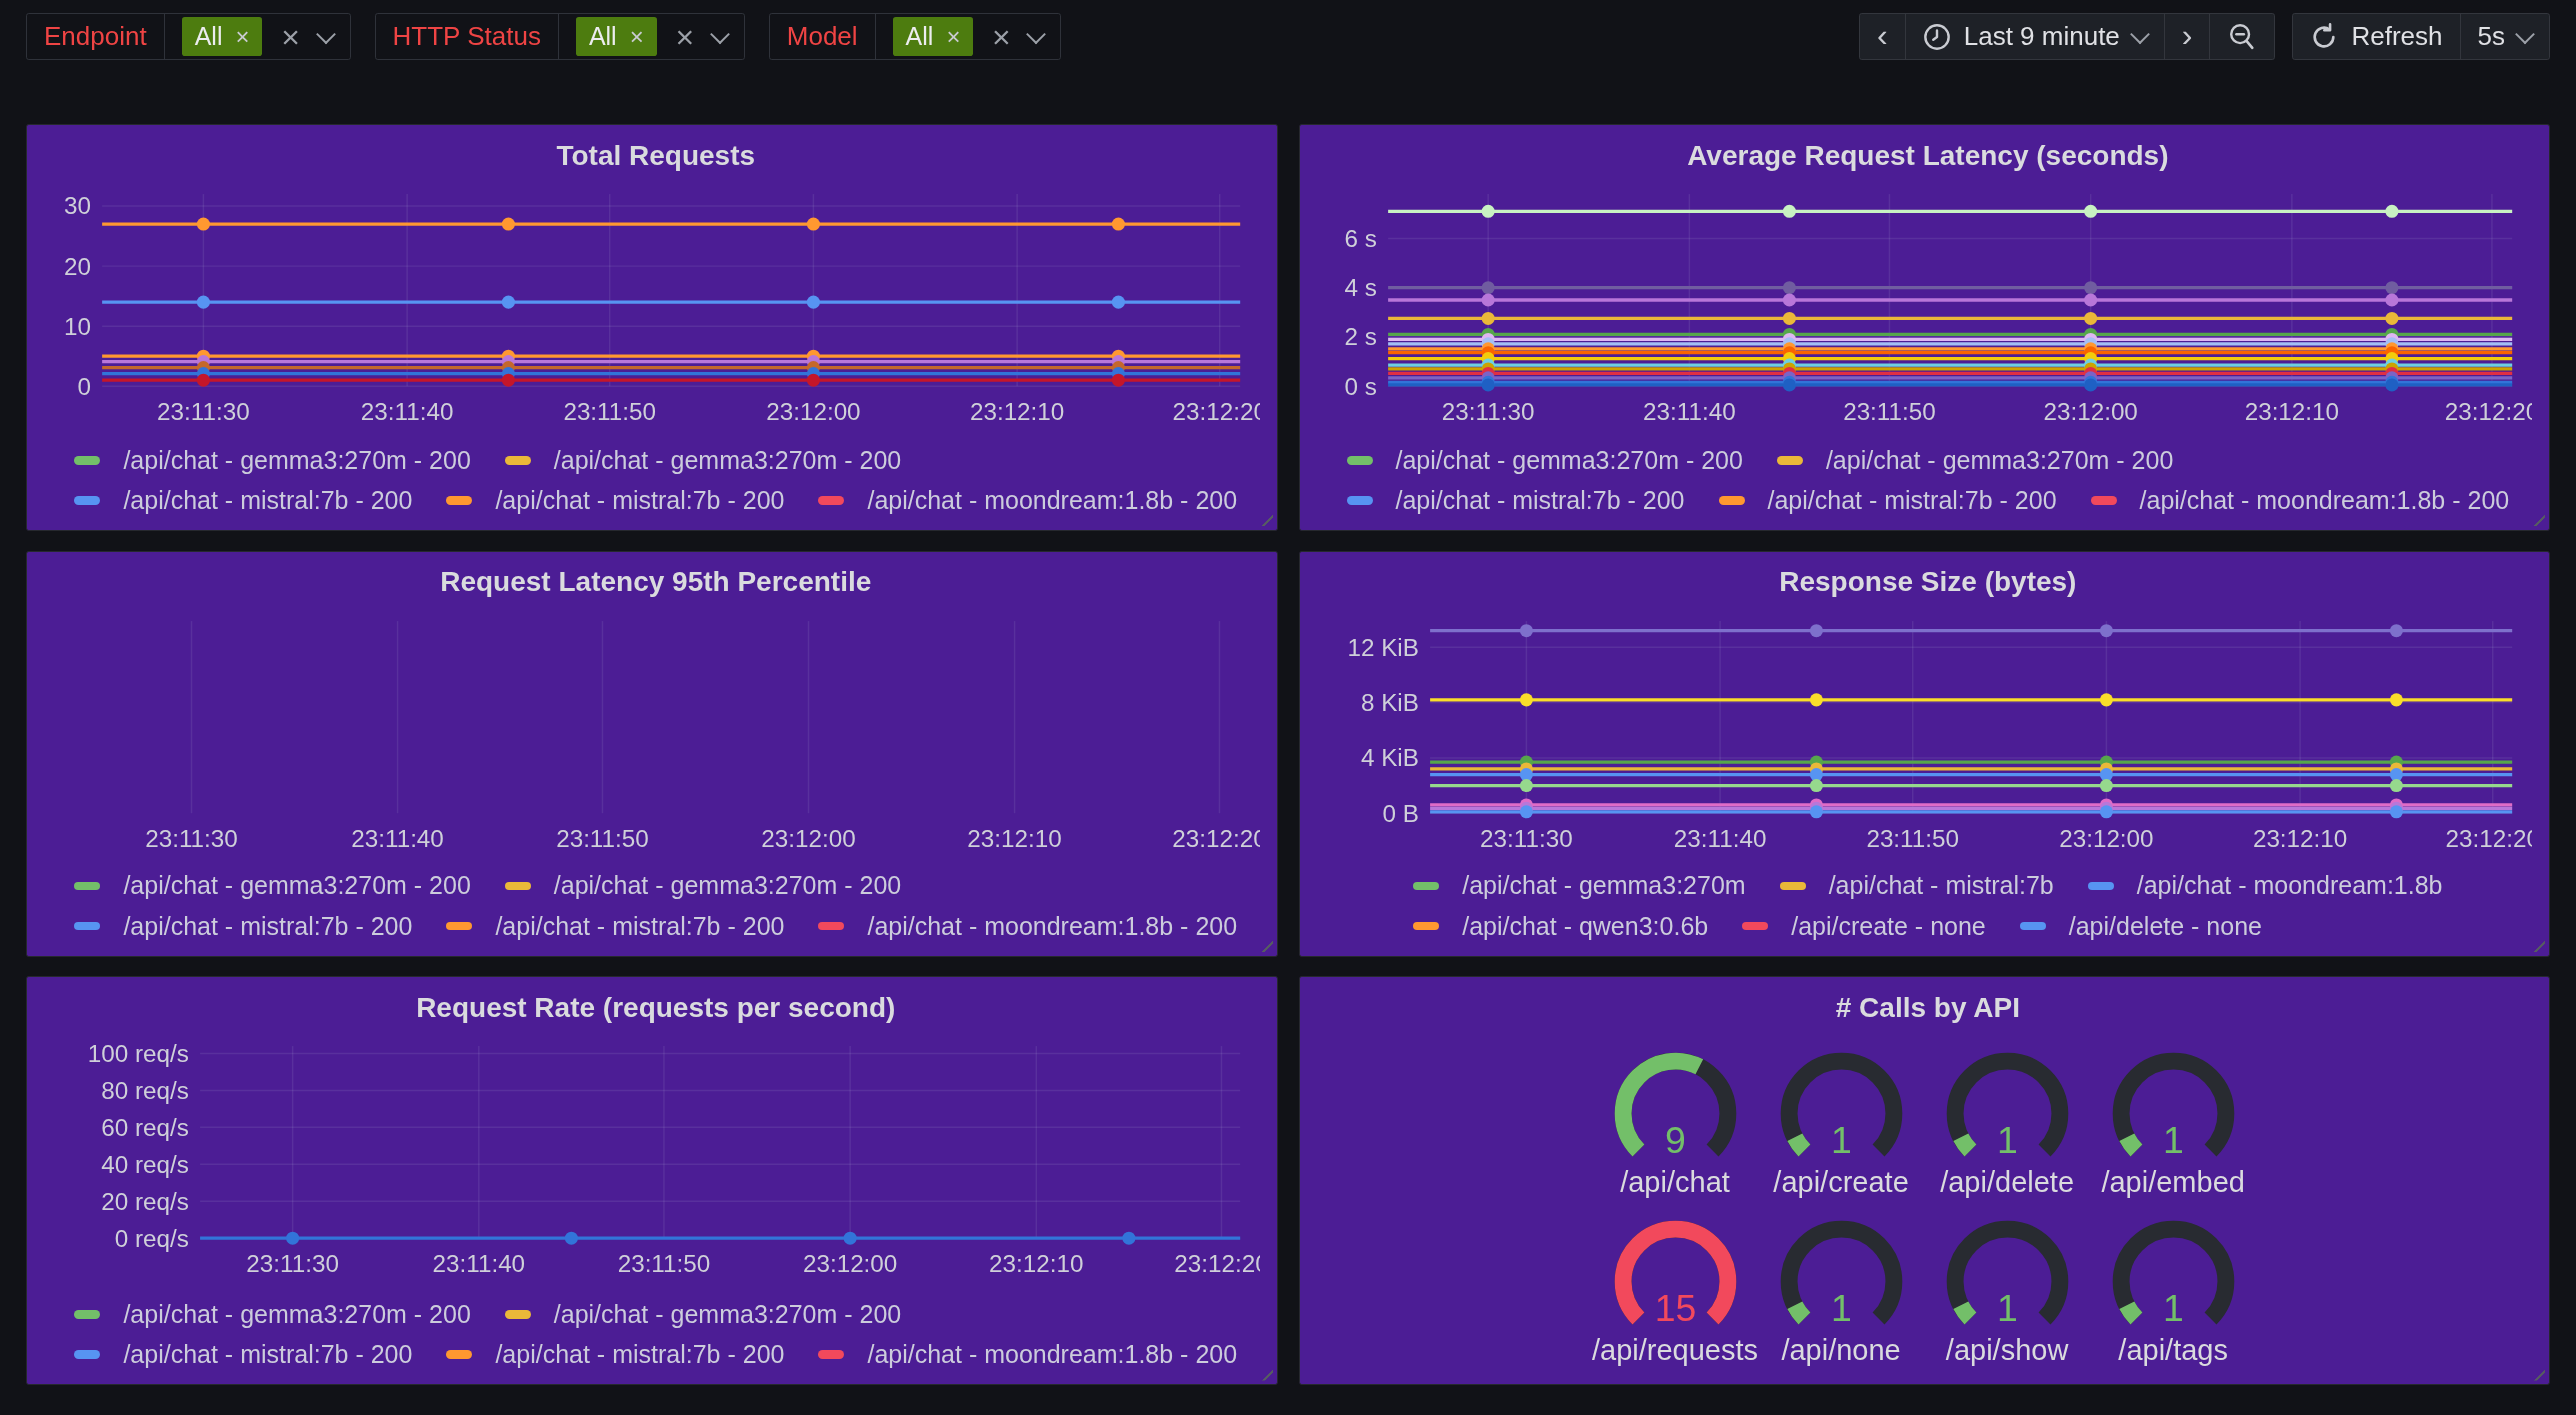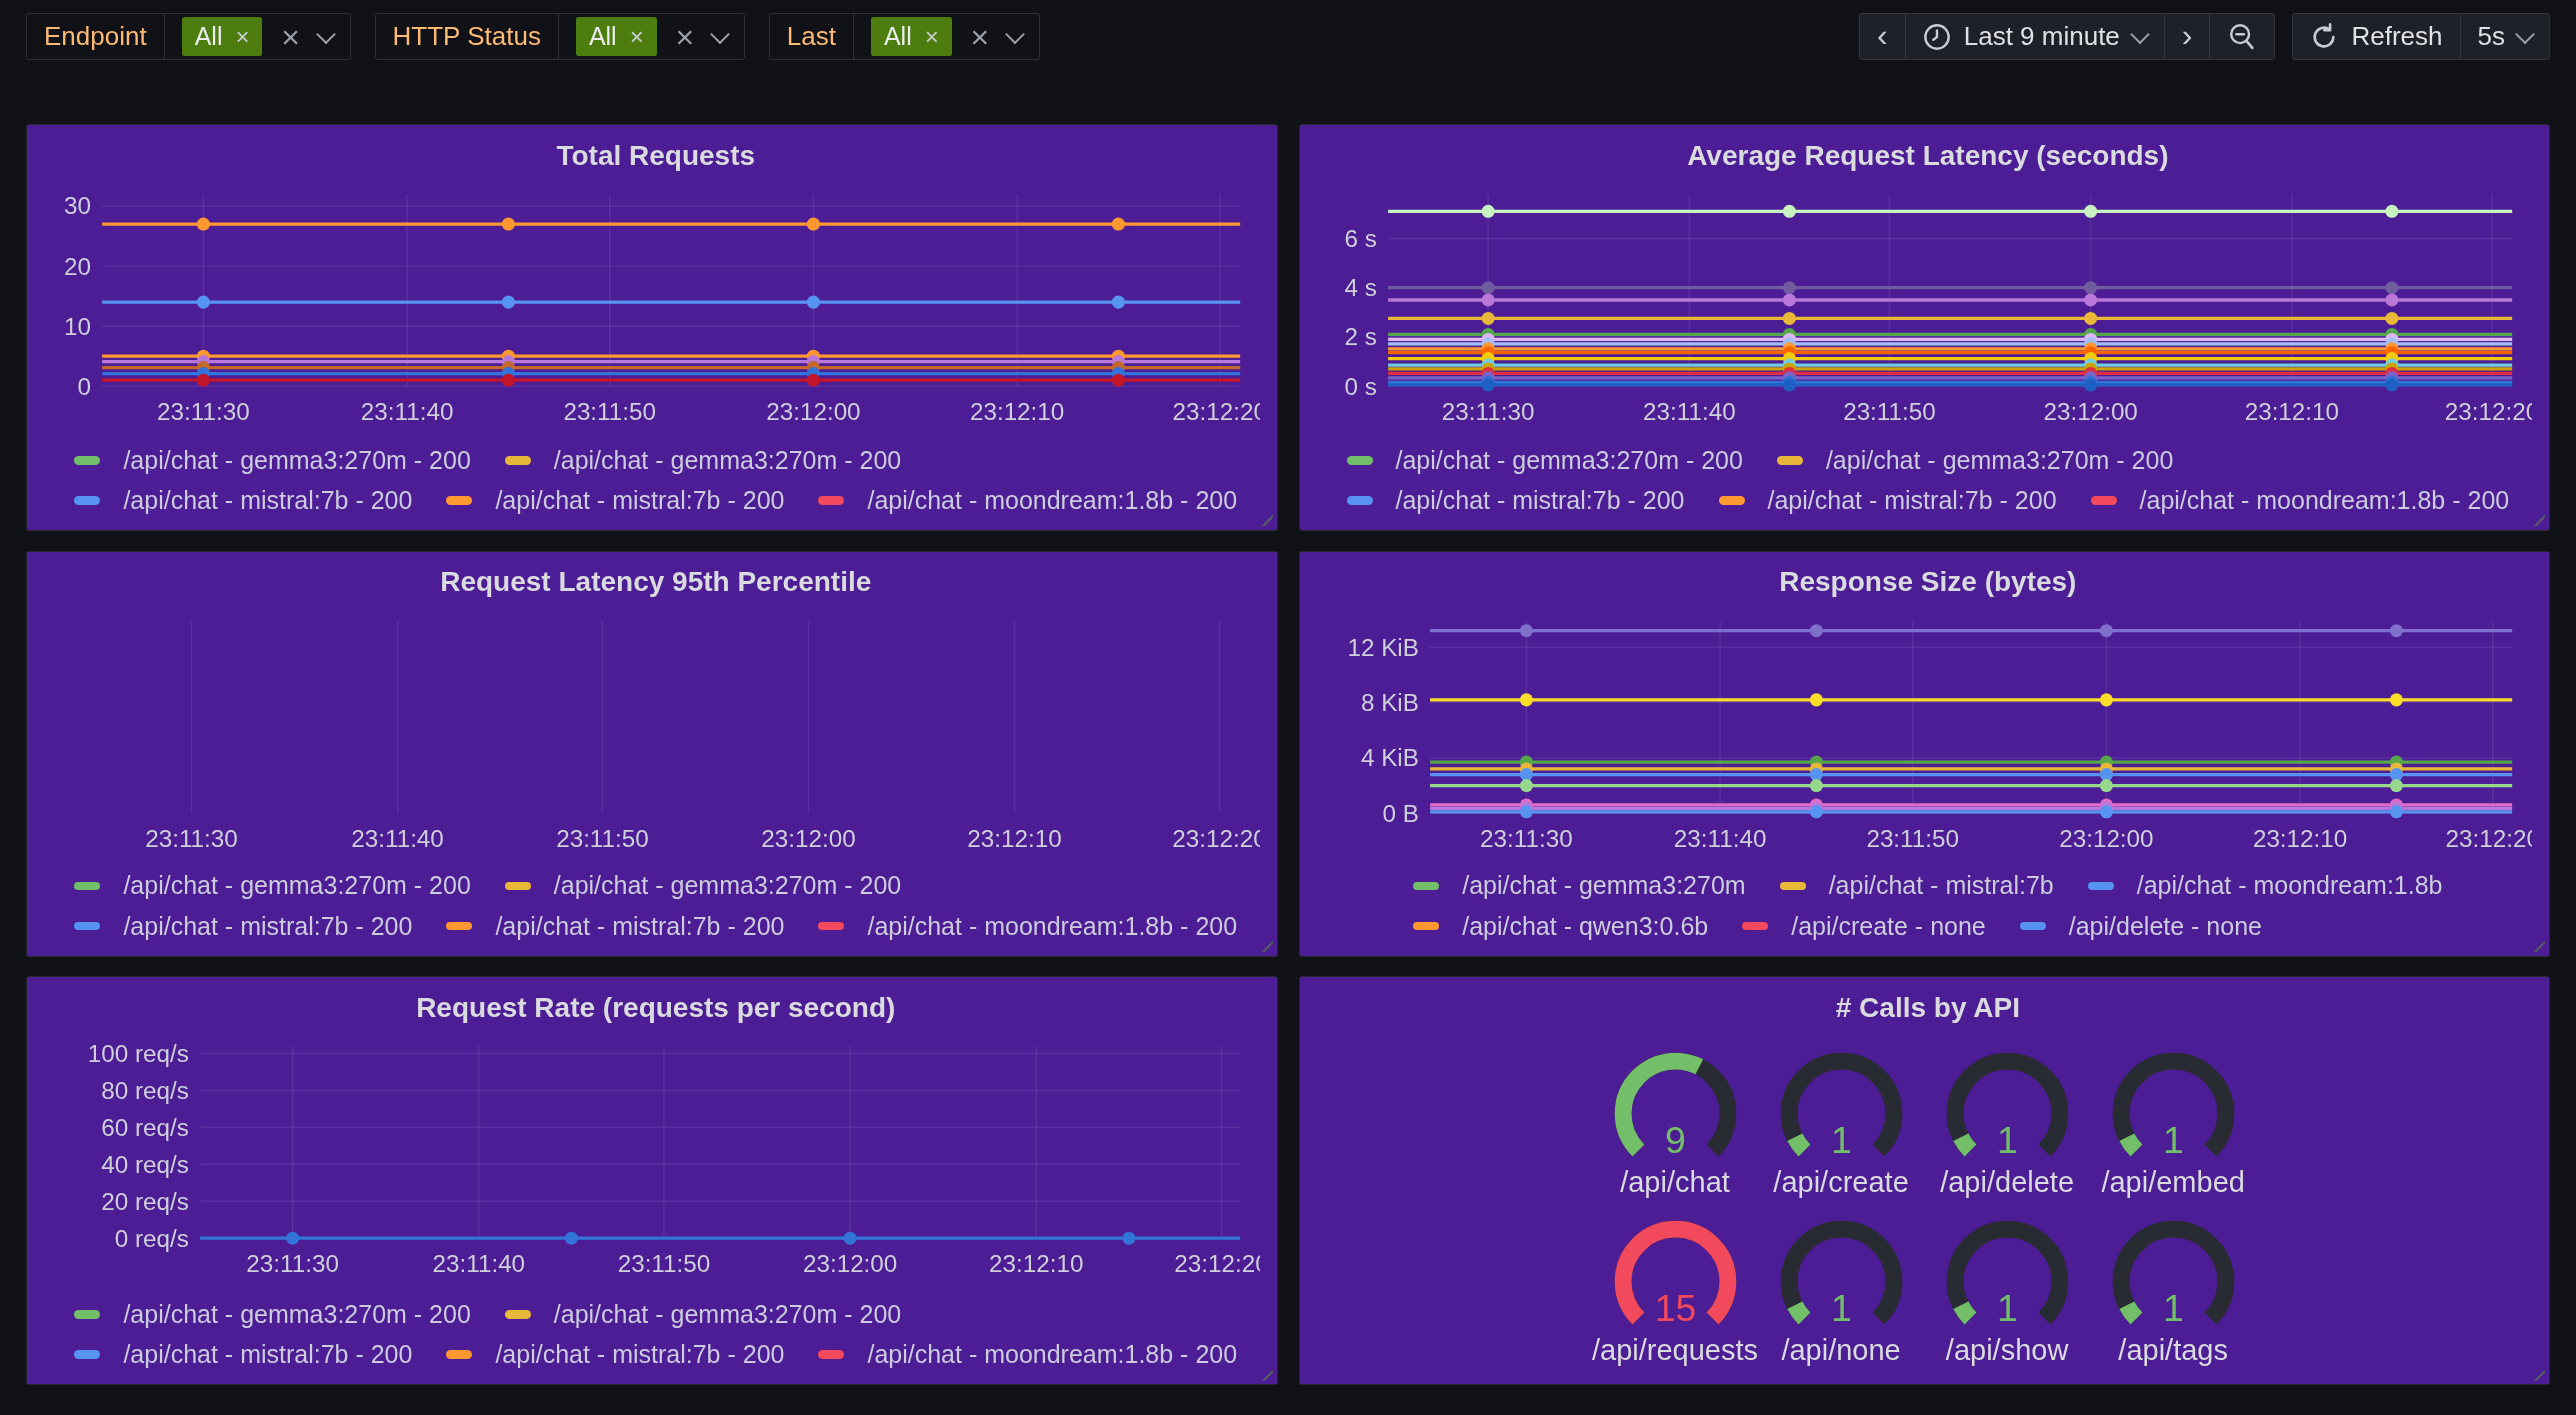--- a/index.html
+++ b/index.html
@@ -7,21 +7,21 @@
     width:2576px;height:1415px;
     background:#111217;
     font-family:"Liberation Sans",sans-serif;
     color:#D8D9DD;
     overflow:hidden;
   }
   
   .toolbar{display:flex;justify-content:space-between;align-items:center;padding:13px 26px 0 26px;height:47px;}
   .filters{display:flex;gap:24px;}
   .filter{display:flex;align-items:stretch;border:0.9px solid #2F323A;border-radius:2.8px;height:45px;}
-  .filter-label{display:flex;align-items:center;padding:0 17px;font-size:26px;color:#fdba74;border-right:0.9px solid #2F323A;}
+  .filter-label{display:flex;align-items:center;padding:0 17px;font-size:26px;color:#ef4444;border-right:0.9px solid #2F323A;}
   .filter-value{display:flex;align-items:center;gap:18.7px;padding:0 17px;}
   .chip{display:flex;align-items:center;gap:13px;background:#4d7c0f;border-radius:2.8px;padding:4.7px 13px;font-size:25px;color:#ECEDEF;cursor:pointer;}
   .chip-x{font-size:24px;color:#C9CBD1;line-height:1;}
   .clear-x{font-size:32px;color:#9CA0A8;line-height:1;cursor:pointer;}
   .chev{display:inline-block;width:12px;height:12px;border-right:2.8px solid #9CA0A8;border-bottom:2.8px solid #9CA0A8;transform:rotate(45deg) translate(-1.9px,-1.9px);}
   .timebar{display:flex;gap:17px;align-items:center;}
   .tgroup{display:flex;border:0.9px solid #33363D;border-radius:2.8px;overflow:hidden;background:#1E2127;}
   .tbtn{display:flex;align-items:center;gap:13px;padding:0 17px;height:45px;font-size:26px;color:#E0E1E5;border-left:0.9px solid #33363D;cursor:pointer;}
   .tbtn:first-child{border-left:none;}
   .arrow{font-size:32px;color:#C9CBD1;line-height:1;padding-bottom:3.7px;}
@@ -67,21 +67,21 @@
         <span class="chip">
           <span>All</span>
           <span class="chip-x">×</span>
         </span>
         <span class="clear-x">×</span>
         <span class="chev"></span>
       </span>
     </div>
 
     <div class="filter">
-      <span class="filter-label">Last</span>
+      <span class="filter-label">Model</span>
       <span class="filter-value">
         <span class="chip">
           <span>All</span>
           <span class="chip-x">×</span>
         </span>
         <span class="clear-x">×</span>
         <span class="chev"></span>
       </span>
     </div>
 

